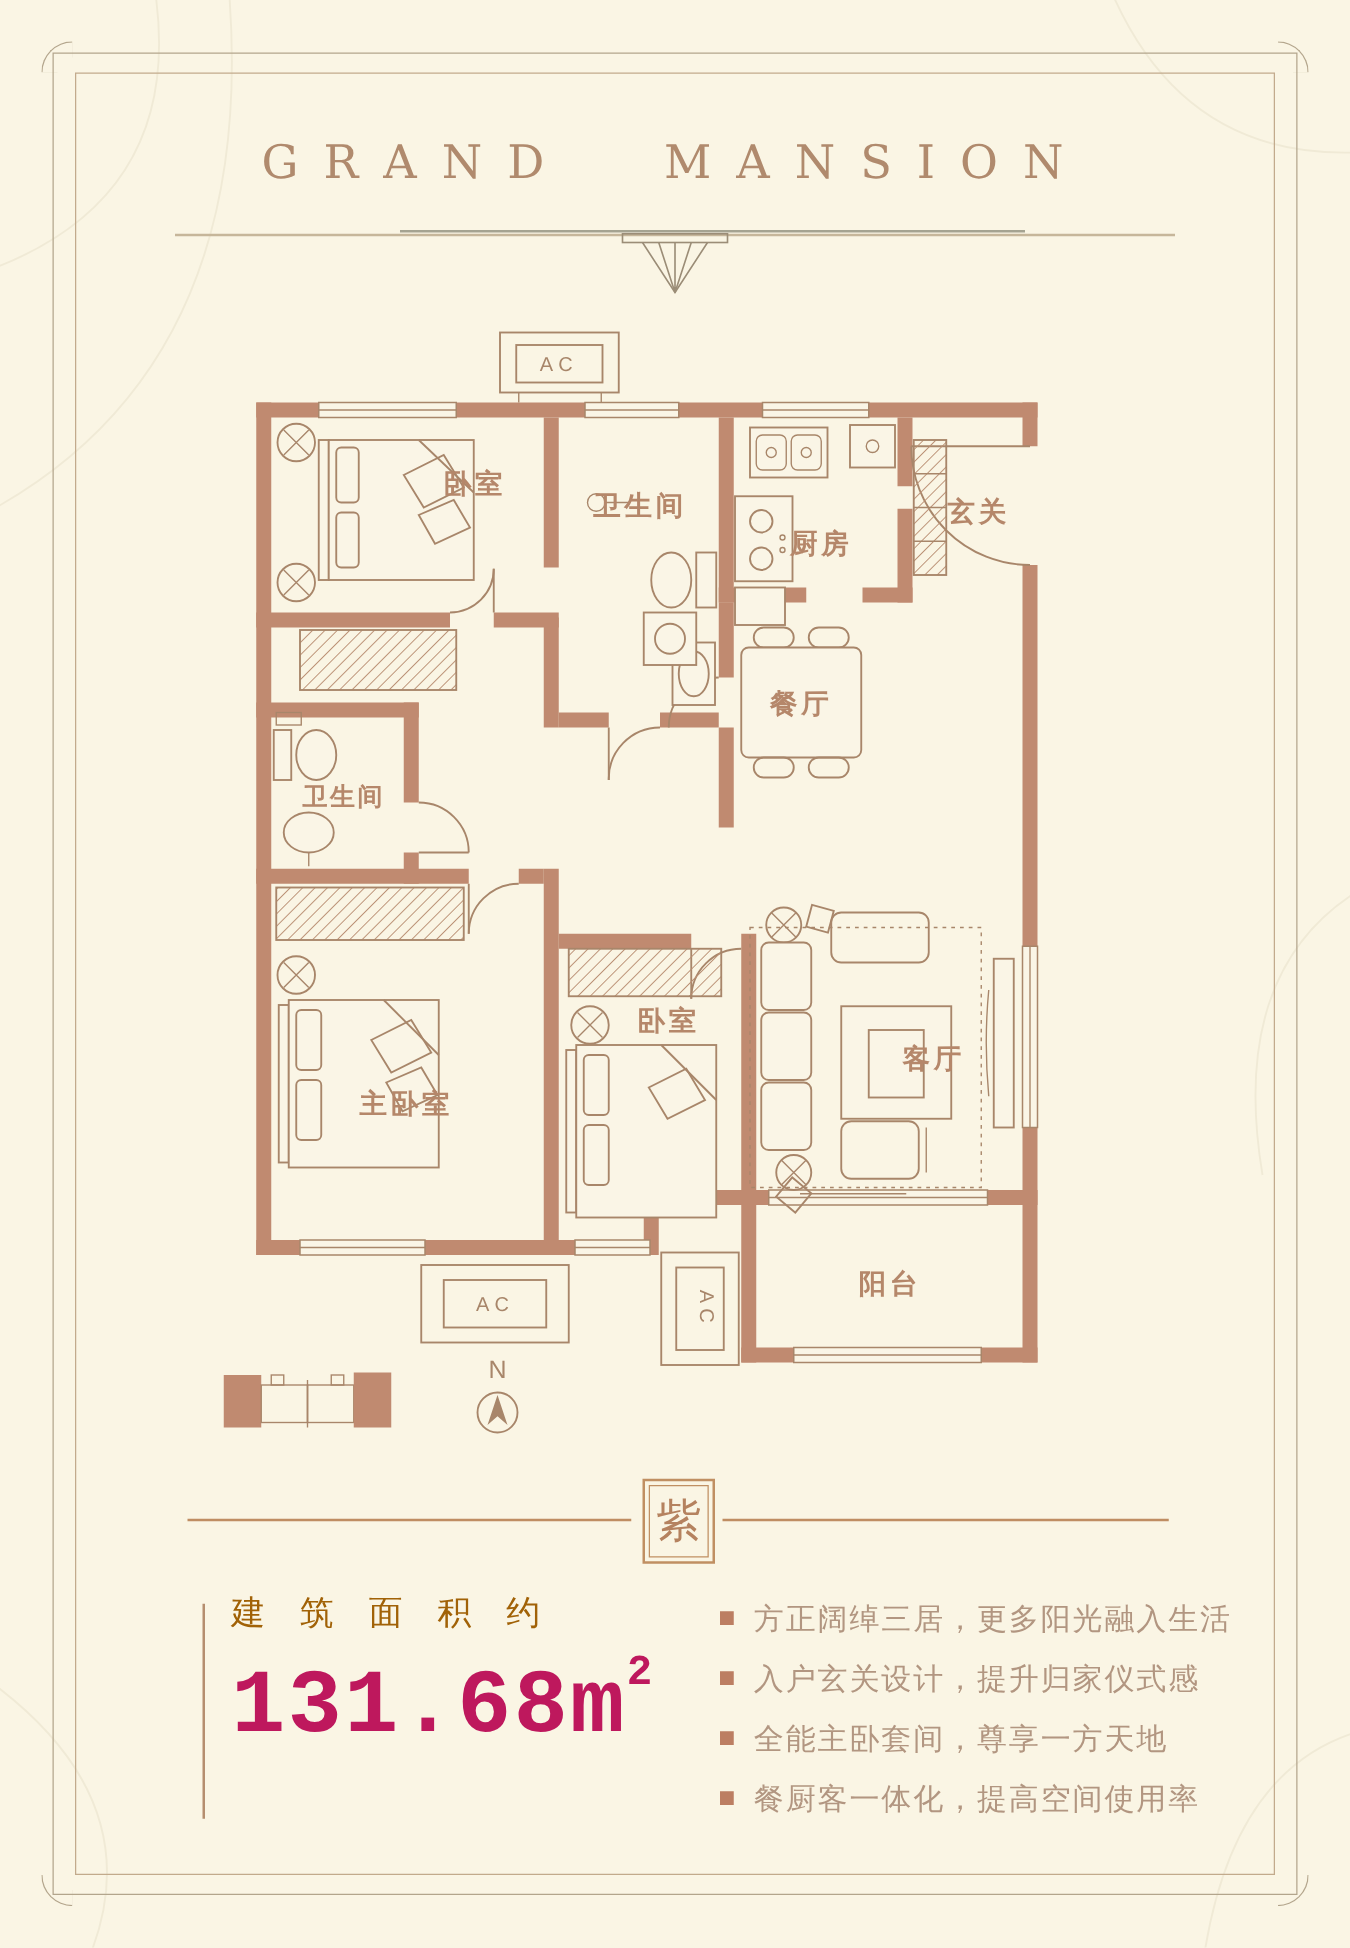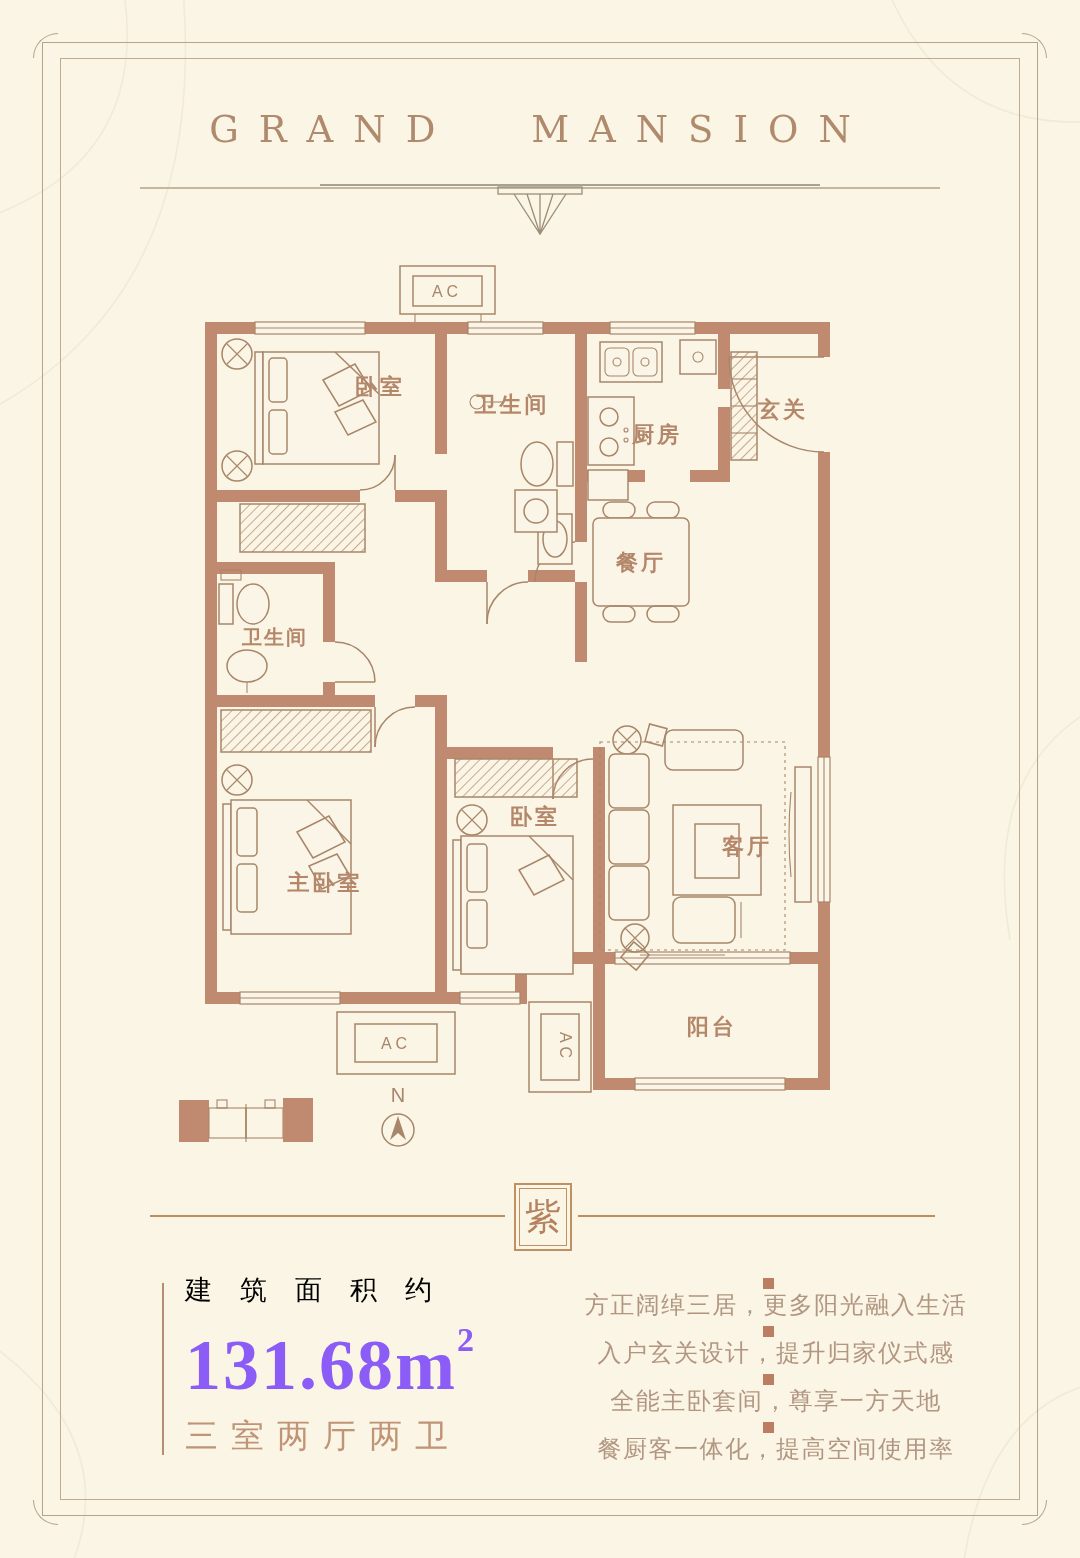--- a/index.html
+++ b/index.html
@@ -37,28 +37,28 @@
   .seal-line.left{left:150px;width:355px;}
   .seal-line.right{left:578px;width:357px;}
   .seal{position:absolute;left:514px;top:1183px;width:54px;height:64px;
     border:2px solid #c08f62;display:flex;align-items:center;justify-content:center;z-index:3;}
   .seal-inner{position:absolute;inset:3px;border:1px solid #c08f62;}
   .seal-char{font-size:36px;color:#b5825f;line-height:1;z-index:1;
     font-family:"Liberation Serif",serif;}
 
   .area-block{position:absolute;left:185px;top:1272px;width:330px;z-index:3;}
   .area-vline{position:absolute;left:162px;top:1283px;width:2px;height:172px;background:#b58e6f;z-index:3;}
-  .area-caption{font-size:27px;letter-spacing:28px;color:#000000;white-space:nowrap;}
-  .area-number{margin-top:14px;font-family:Liberation Serif, serif;
-    font-weight:700;font-size:72px;line-height:1.05;color:#8b5cf6;letter-spacing:2px;white-space:nowrap;}
+  .area-caption{font-size:27px;letter-spacing:28px;color:#a16207;white-space:nowrap;}
+  .area-number{margin-top:14px;font-family:Liberation Mono, monospace;
+    font-weight:700;font-size:72px;line-height:1.05;color:#be185d;letter-spacing:2px;white-space:nowrap;}
   .area-number sup{font-size:34px;vertical-align:38px;letter-spacing:0;}
   .area-layout{margin-top:10px;font-size:33px;letter-spacing:13px;color:#c09577;white-space:nowrap;}
 
   .features{position:absolute;left:576px;top:1278px;width:400px;z-index:3;}
-  .feature-row{display:flex;align-items:center;margin-bottom:15px;height:33px;flex-direction:column;}
+  .feature-row{display:flex;align-items:center;margin-bottom:15px;height:33px;}
   .feature-bullet{width:11px;height:11px;background:#bc7e62;margin-right:16px;flex:0 0 auto;}
   .feature-text{font-size:24px;color:#b29681;letter-spacing:1.5px;white-space:nowrap;}
 
   
   .w{fill:#c08a70;}
   .ln{fill:none;stroke:#a8866a;stroke-width:1.5;}
   .ln2{fill:none;stroke:#a8866a;stroke-width:1.1;}
   .lnf{fill:#faf5e6;stroke:#a8866a;stroke-width:1.5;}
   .winf{fill:#faf5e6;stroke:#a8866a;stroke-width:1.2;}
   .rl{fill:#b5876a;font:600 22px "Liberation Sans",sans-serif;letter-spacing:3px;text-anchor:middle;}
@@ -353,21 +353,20 @@
 <div class="seal-line right"></div>
 <div class="seal">
   <div class="seal-inner"></div>
   <div class="seal-char">紫</div>
 </div>
 
 <div class="area-vline"></div>
 <div class="area-block">
   <div class="area-caption">建筑面积约</div>
   <div class="area-number"><span>131.68m</span><sup>2</sup></div>
-  <div class="area-layout">三室两厅两卫</div>
 </div>
 
 <div class="features">
   <div class="feature-row">
     <div class="feature-bullet"></div>
     <div class="feature-text">方正阔绰三居，更多阳光融入生活</div>
   </div>
   <div class="feature-row">
     <div class="feature-bullet"></div>
     <div class="feature-text">入户玄关设计，提升归家仪式感</div>

